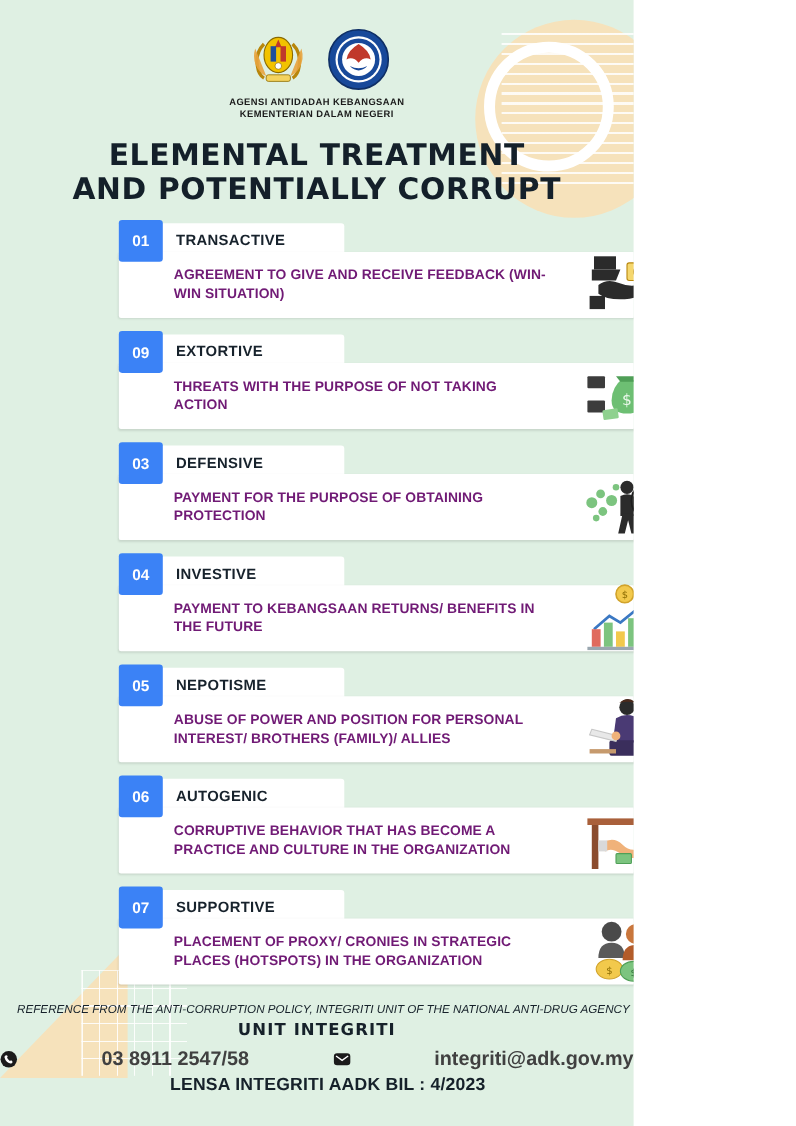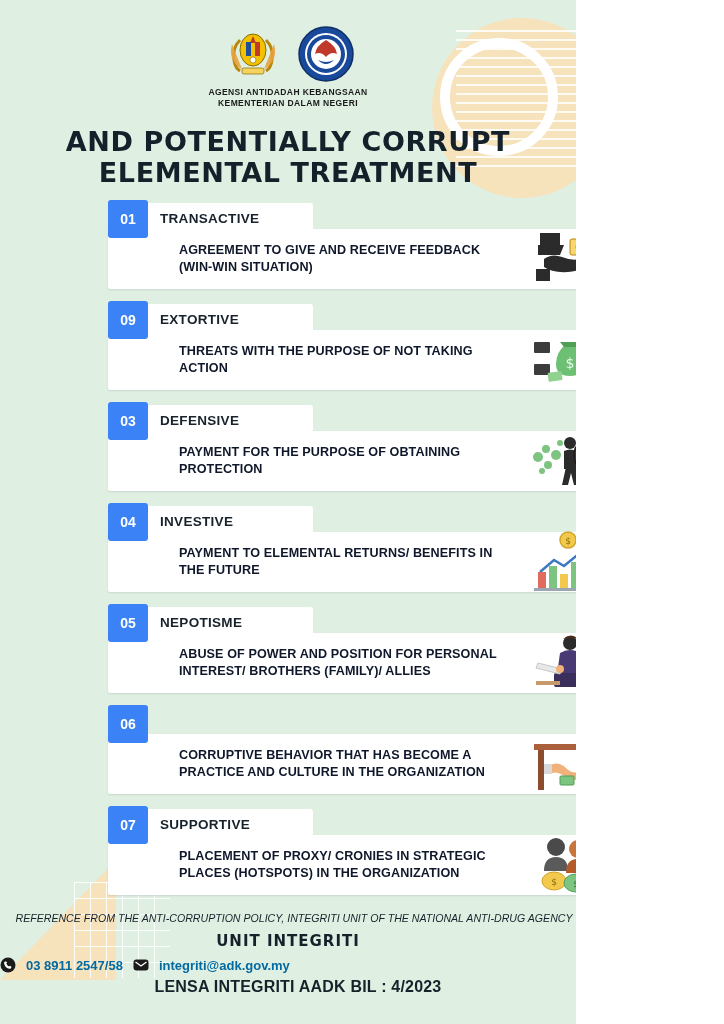--- a/index.html
+++ b/index.html
@@ -120,25 +120,25 @@
     position: absolute;
     left: 108px; top: 26px;
     width: 510px; height: 60px;
     background: #ffffff;
     border-radius: 2px;
     box-shadow: 0 1px 2px rgba(0,0,0,0.10);
     display: flex;
     align-items: center;
   }
   .card-text {
-    padding-left: 71px;
+    padding-left: 50px;
     padding-right: 118px;
     font-size: 12.6px;
     font-weight: bold;
-    color: #0f172a;
+    color: #701a75;
     line-height: 1.28;
     letter-spacing: .1px;
   }
   .card-icon {
     position: absolute;
     right: 16px; top: -4px;
     width: 72px; height: 66px;
   }
 
   
@@ -161,22 +161,22 @@
   }
   .unit {
     font-size: 15px;
     font-weight: 800;
     letter-spacing: 1px;
     color: #16212a;
     font-family: "DejaVu Sans", sans-serif;
   }
   .contact {
     margin-top: 7px;
-    display: flex; justify-content: flex-start; align-items: center; gap: 10px;
-    font-size: 13px; font-weight: bold; color: #0369a1;
+    display: flex; justify-content: space-between; align-items: center; gap: 10px;
+    font-size: 18px; font-weight: bold; color: #404040;
   }
   .cicon { width: 16px; height: 16px; }
   .bil {
     margin-top: 5px;
     font-size: 16px;
     font-weight: bold;
     color: #16212a;
     letter-spacing: .2px;
     padding-left: 20px;
   }
@@ -214,22 +214,22 @@
         <path d="M28 14 q10 6 11 14 q-6 -3 -11 3 q-5 -6 -11 -3 q1 -8 11 -14z" fill="#c0392b"></path>
         <path d="M20 34 q8 4 16 0 q-8 8 -16 0z" fill="#18499a"></path>
         <circle cx="28" cy="28" r="27" fill="none" stroke="#0f2f66" stroke-width="1.5"></circle>
       </svg>
     </div>
     <div class="agency-name">
       <div>AGENSI  ANTIDADAH KEBANGSAAN</div>
       <div>KEMENTERIAN DALAM NEGERI</div>
     </div>
     <div class="title">
+      <div>ELEMENTAL TREATMENT</div>
       <div>AND POTENTIALLY CORRUPT</div>
-      <div>ELEMENTAL TREATMENT</div>
     </div>
   </div>
 
   <div class="list">
 
     <div class="item">
       <div class="tab">
         <span class="tab-label">TRANSACTIVE</span>
       </div>
       <div class="num">01</div>
@@ -290,21 +290,21 @@
         </svg>
       </div>
     </div>
 
     <div class="item">
       <div class="tab">
         <span class="tab-label">INVESTIVE</span>
       </div>
       <div class="num">04</div>
       <div class="card">
-        <div class="card-text">PAYMENT TO ELEMENTAL RETURNS/ BENEFITS IN THE FUTURE</div>
+        <div class="card-text">PAYMENT TO KEBANGSAAN RETURNS/ BENEFITS IN THE FUTURE</div>
         <svg class="card-icon" viewBox="0 0 72 66">
           <circle cx="38" cy="12" r="8" fill="#f2c94c" stroke="#d1a32b" stroke-width="1.5"></circle>
           <text x="38" y="16" font-size="9" text-anchor="middle" fill="#8a6a00" font-family="DejaVu Sans">$</text>
           <path d="M10 44 L24 32 L34 38 L56 20" fill="none" stroke="#3b78c3" stroke-width="2.5"></path>
           <path d="M50 20 h8 v8" fill="none" stroke="#3b78c3" stroke-width="2.5"></path>
           <rect x="8" y="44" width="8" height="16" fill="#e06b5e"></rect>
           <rect x="19" y="38" width="8" height="22" fill="#7cc47f"></rect>
           <rect x="30" y="46" width="8" height="14" fill="#f2c94c"></rect>
           <rect x="41" y="34" width="8" height="26" fill="#7cc47f"></rect>
           <rect x="52" y="28" width="8" height="32" fill="#e06b5e"></rect>
@@ -326,20 +326,23 @@
           <path d="M30 24 q10 -6 20 0 l3 22 h-26 z" fill="#4a3a74"></path>
           <rect x="24" y="44" width="30" height="14" rx="2" fill="#3a2e5c"></rect>
           <path d="M8 34 l24 6 l-2 5 l-24 -6z" fill="#e8e8e8" stroke="#c7c7c7"></path>
           <circle cx="30" cy="40" r="4" fill="#f0b27a"></circle>
           <rect x="6" y="52" width="24" height="4" fill="#c69a6d"></rect>
         </svg>
       </div>
     </div>
 
     <div class="item">
+      <div class="tab">
+        <span class="tab-label">AUTOGENIC</span>
+      </div>
       <div class="num">06</div>
       <div class="card">
         <div class="card-text">CORRUPTIVE BEHAVIOR THAT HAS BECOME A PRACTICE AND CULTURE IN THE ORGANIZATION</div>
         <svg class="card-icon" viewBox="0 0 72 66">
           <rect x="4" y="14" width="64" height="6" fill="#a9603b"></rect>
           <rect x="8" y="20" width="6" height="40" fill="#8b4c2e"></rect>
           <rect x="58" y="20" width="6" height="40" fill="#8b4c2e"></rect>
           <path d="M18 36 q10 -6 18 2 q8 8 18 2 l2 6 q-12 8 -22 0 q-8 -6 -14 -2z" fill="#f0b27a"></path>
           <rect x="14" y="34" width="8" height="10" fill="#d9d9d9"></rect>
           <rect x="52" y="38" width="8" height="10" fill="#d9d9d9"></rect>

